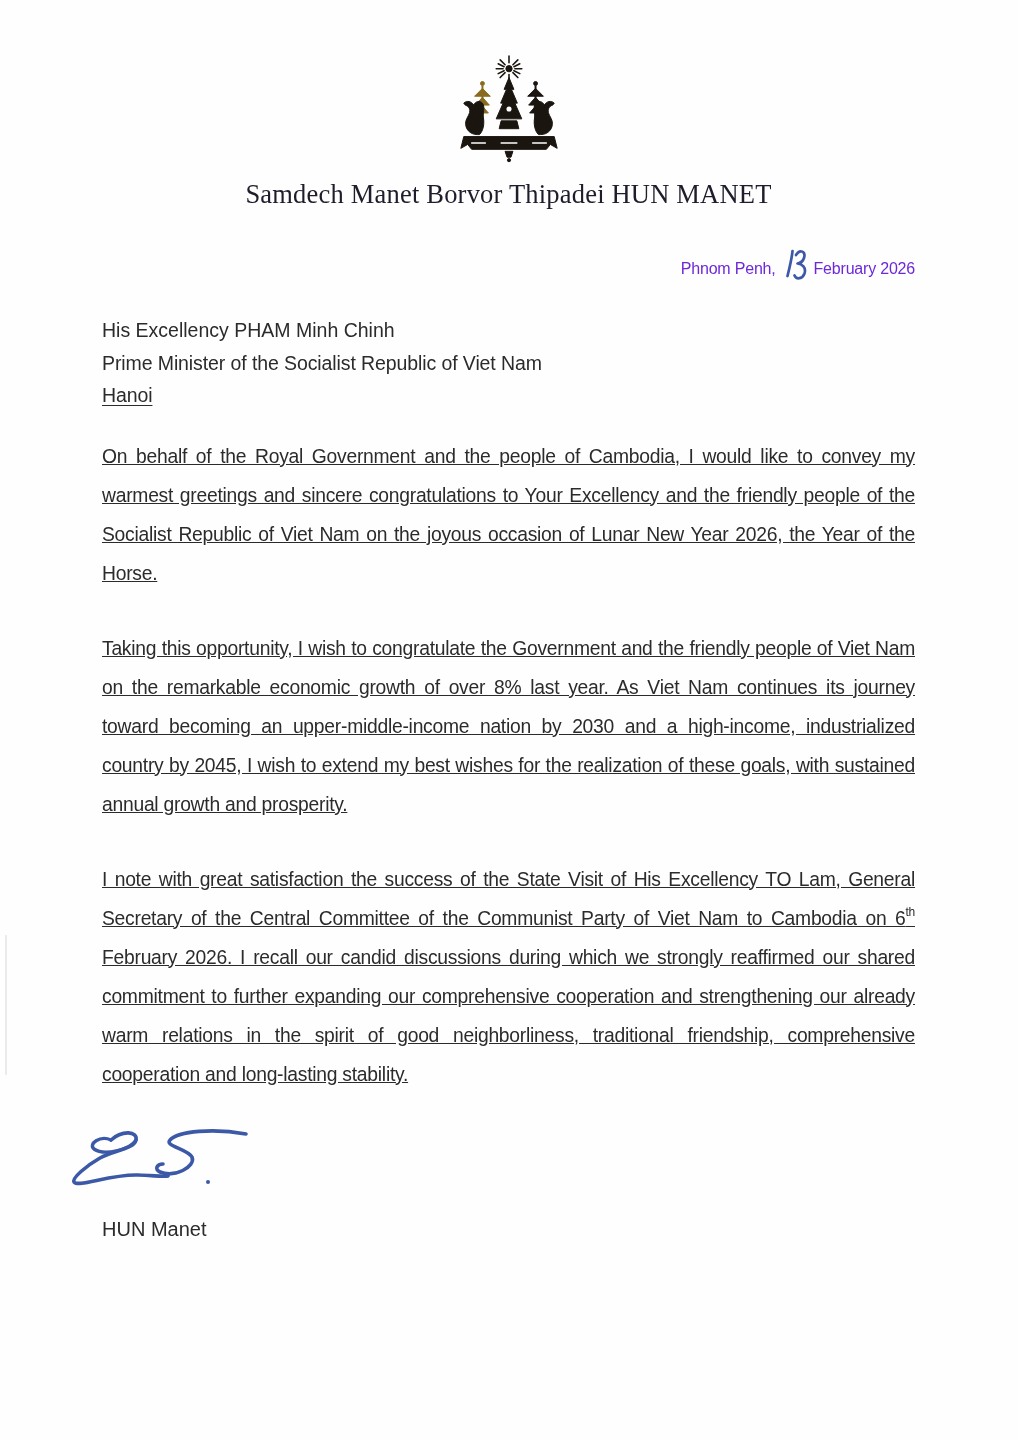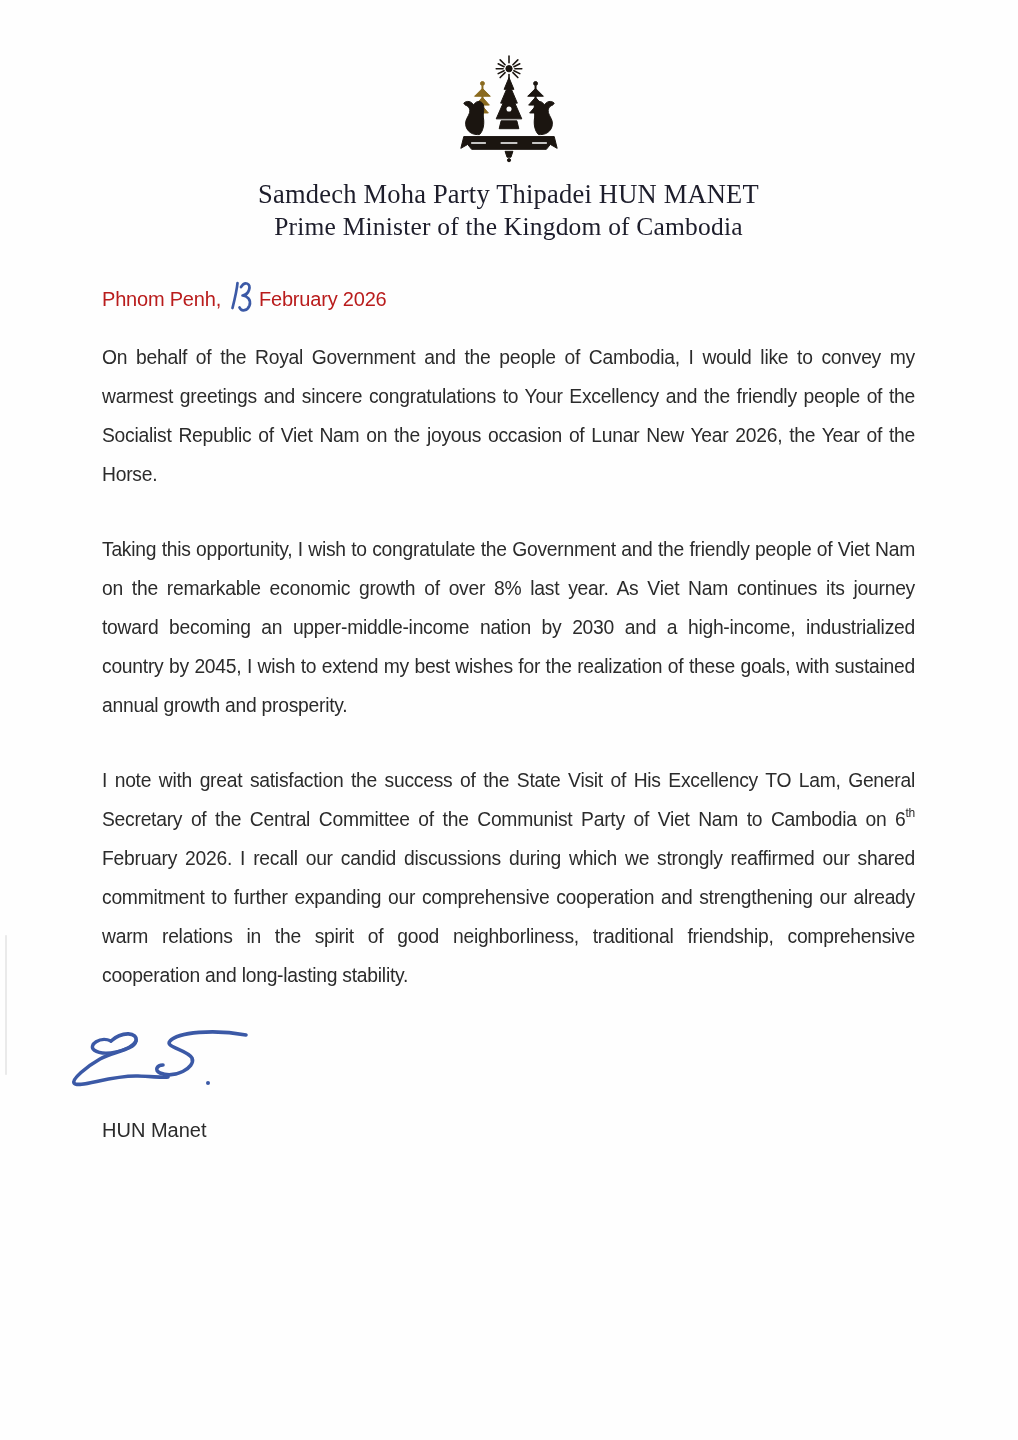--- a/index.html
+++ b/index.html
@@ -28,38 +28,38 @@
     letter-spacing:.2px;
   }
   .lh2{
     margin:1px 0 0 0;text-align:center;
     font-family:"Liberation Serif",serif;font-weight:400;
     font-size:25.5px;line-height:31px;color:var(--heading,#1d1d2b);
     letter-spacing:.2px;
   }
   
   .dateline{
-    margin-top:37px;
-    font-size:20px;letter-spacing:-0.2px;color:#b91c1c;
+    margin-top:37px;text-align:right;
+    font-size:16px;letter-spacing:-0.2px;color:#6d28d9;
     white-space:nowrap;
   }
   .hand-day{
     display:inline-block;width:25px;height:34px;
     vertical-align:-7px;margin:0 6px 0 7px;
   }
   
   .addressee{margin-top:33px;font-size:19.5px;line-height:32.5px;letter-spacing:-0.1px;}
   .addr-name{font-weight:500;letter-spacing:0;}
   .addr-city{text-decoration:underline;text-underline-offset:3px;}
   
   .salutation{margin-top:35px;font-size:19.5px;letter-spacing:-0.1px;}
   .para{
     margin:25px 0 0 0;
     font-size:19.3px;line-height:39px;letter-spacing:-0.25px;
-    text-align:justify;text-justify:inter-word;
+    text-align:justify;text-justify:inter-word;text-decoration:underline;
   }
   .para + .para{margin-top:36px;}
   .para sup{font-size:12px;line-height:0;vertical-align:9px;}
   
   .sig-wrap{margin-top:24px;margin-left:-38px;width:196px;height:78px;}
   .sig-wrap svg{width:196px;height:78px;display:block;}
   .signer{margin-top:22px;font-size:20px;font-weight:500;letter-spacing:0;}
   .ink{stroke:var(--ink,#3b59a6);}
 </style>
 </head>
@@ -118,33 +118,37 @@
         <g stroke="#fefefe" stroke-width="1.4" stroke-linecap="round">
           <line x1="22" y1="92.5" x2="36" y2="92.5"></line>
           <line x1="52" y1="92.5" x2="68" y2="92.5"></line>
           <line x1="84" y1="92.5" x2="98" y2="92.5"></line>
         </g>
 
         <path d="M56 101 L64 101 L62 107 L58 107 Z"></path>
         <circle cx="60" cy="110" r="1.6"></circle>
       </g>
     </svg>
-    <h1 class="lh1">Samdech Moha Party Thipadei HUN MANET</h1>
-    <h2 class="lh2">Prime Minister of the Kingdom of Cambodia</h2>
+    <h1 class="lh1">Samdech Manet Borvor Thipadei HUN MANET</h1>
   </div>
 
   <div class="dateline">
     <span>Phnom Penh,</span><span class="hand-day">
       <svg viewBox="0 0 25 34" xmlns="http://www.w3.org/2000/svg" fill="none" stroke-linecap="round" stroke-linejoin="round">
         <path class="ink" d="M9.5 4 C9 10 7 19 4.5 29" stroke-width="2.7"></path>
         <path class="ink" d="M13 8 C17 1.5 23 4.5 21 11 C19.8 14.8 16.5 16.2 14.5 16.5 C19 16.8 23.5 20.5 21.5 26.5 C19.6 31.8 13.5 33 11.5 28.5" stroke-width="2.7"></path>
       </svg>
     </span><span>February 2026</span>
   </div>
 
+  <div class="addressee">
+    <div class="addr-name">His Excellency PHAM Minh Chinh</div>
+    <div class="addr-title">Prime Minister of the Socialist Republic of Viet Nam</div>
+    <div class="addr-city">Hanoi</div>
+  </div>
 
 
   <p class="para"><span>On behalf of the Royal Government and the people of Cambodia, I would like to convey my warmest greetings and sincere congratulations to Your Excellency and the friendly people of the Socialist Republic of Viet Nam on the joyous occasion of Lunar New Year 2026, the Year of the Horse.</span></p>
 
   <p class="para"><span>Taking this opportunity, I wish to congratulate the Government and the friendly people of Viet Nam on the remarkable economic growth of over 8% last year. As Viet Nam continues its journey toward becoming an upper-middle-income nation by 2030 and a high-income, industrialized country by 2045, I wish to extend my best wishes for the realization of these goals, with sustained annual growth and prosperity.</span></p>
 
   <p class="para"><span>I note with great satisfaction the success of the State Visit of His Excellency TO Lam, General Secretary of the Central Committee of the Communist Party of Viet Nam to Cambodia on 6</span><sup>th</sup><span> February 2026. I recall our candid discussions during which we strongly reaffirmed our shared commitment to further expanding our comprehensive cooperation and strengthening our already warm relations in the spirit of good neighborliness, traditional friendship, comprehensive cooperation and long-lasting stability.</span></p>
 
 
   <div class="sig-wrap">

